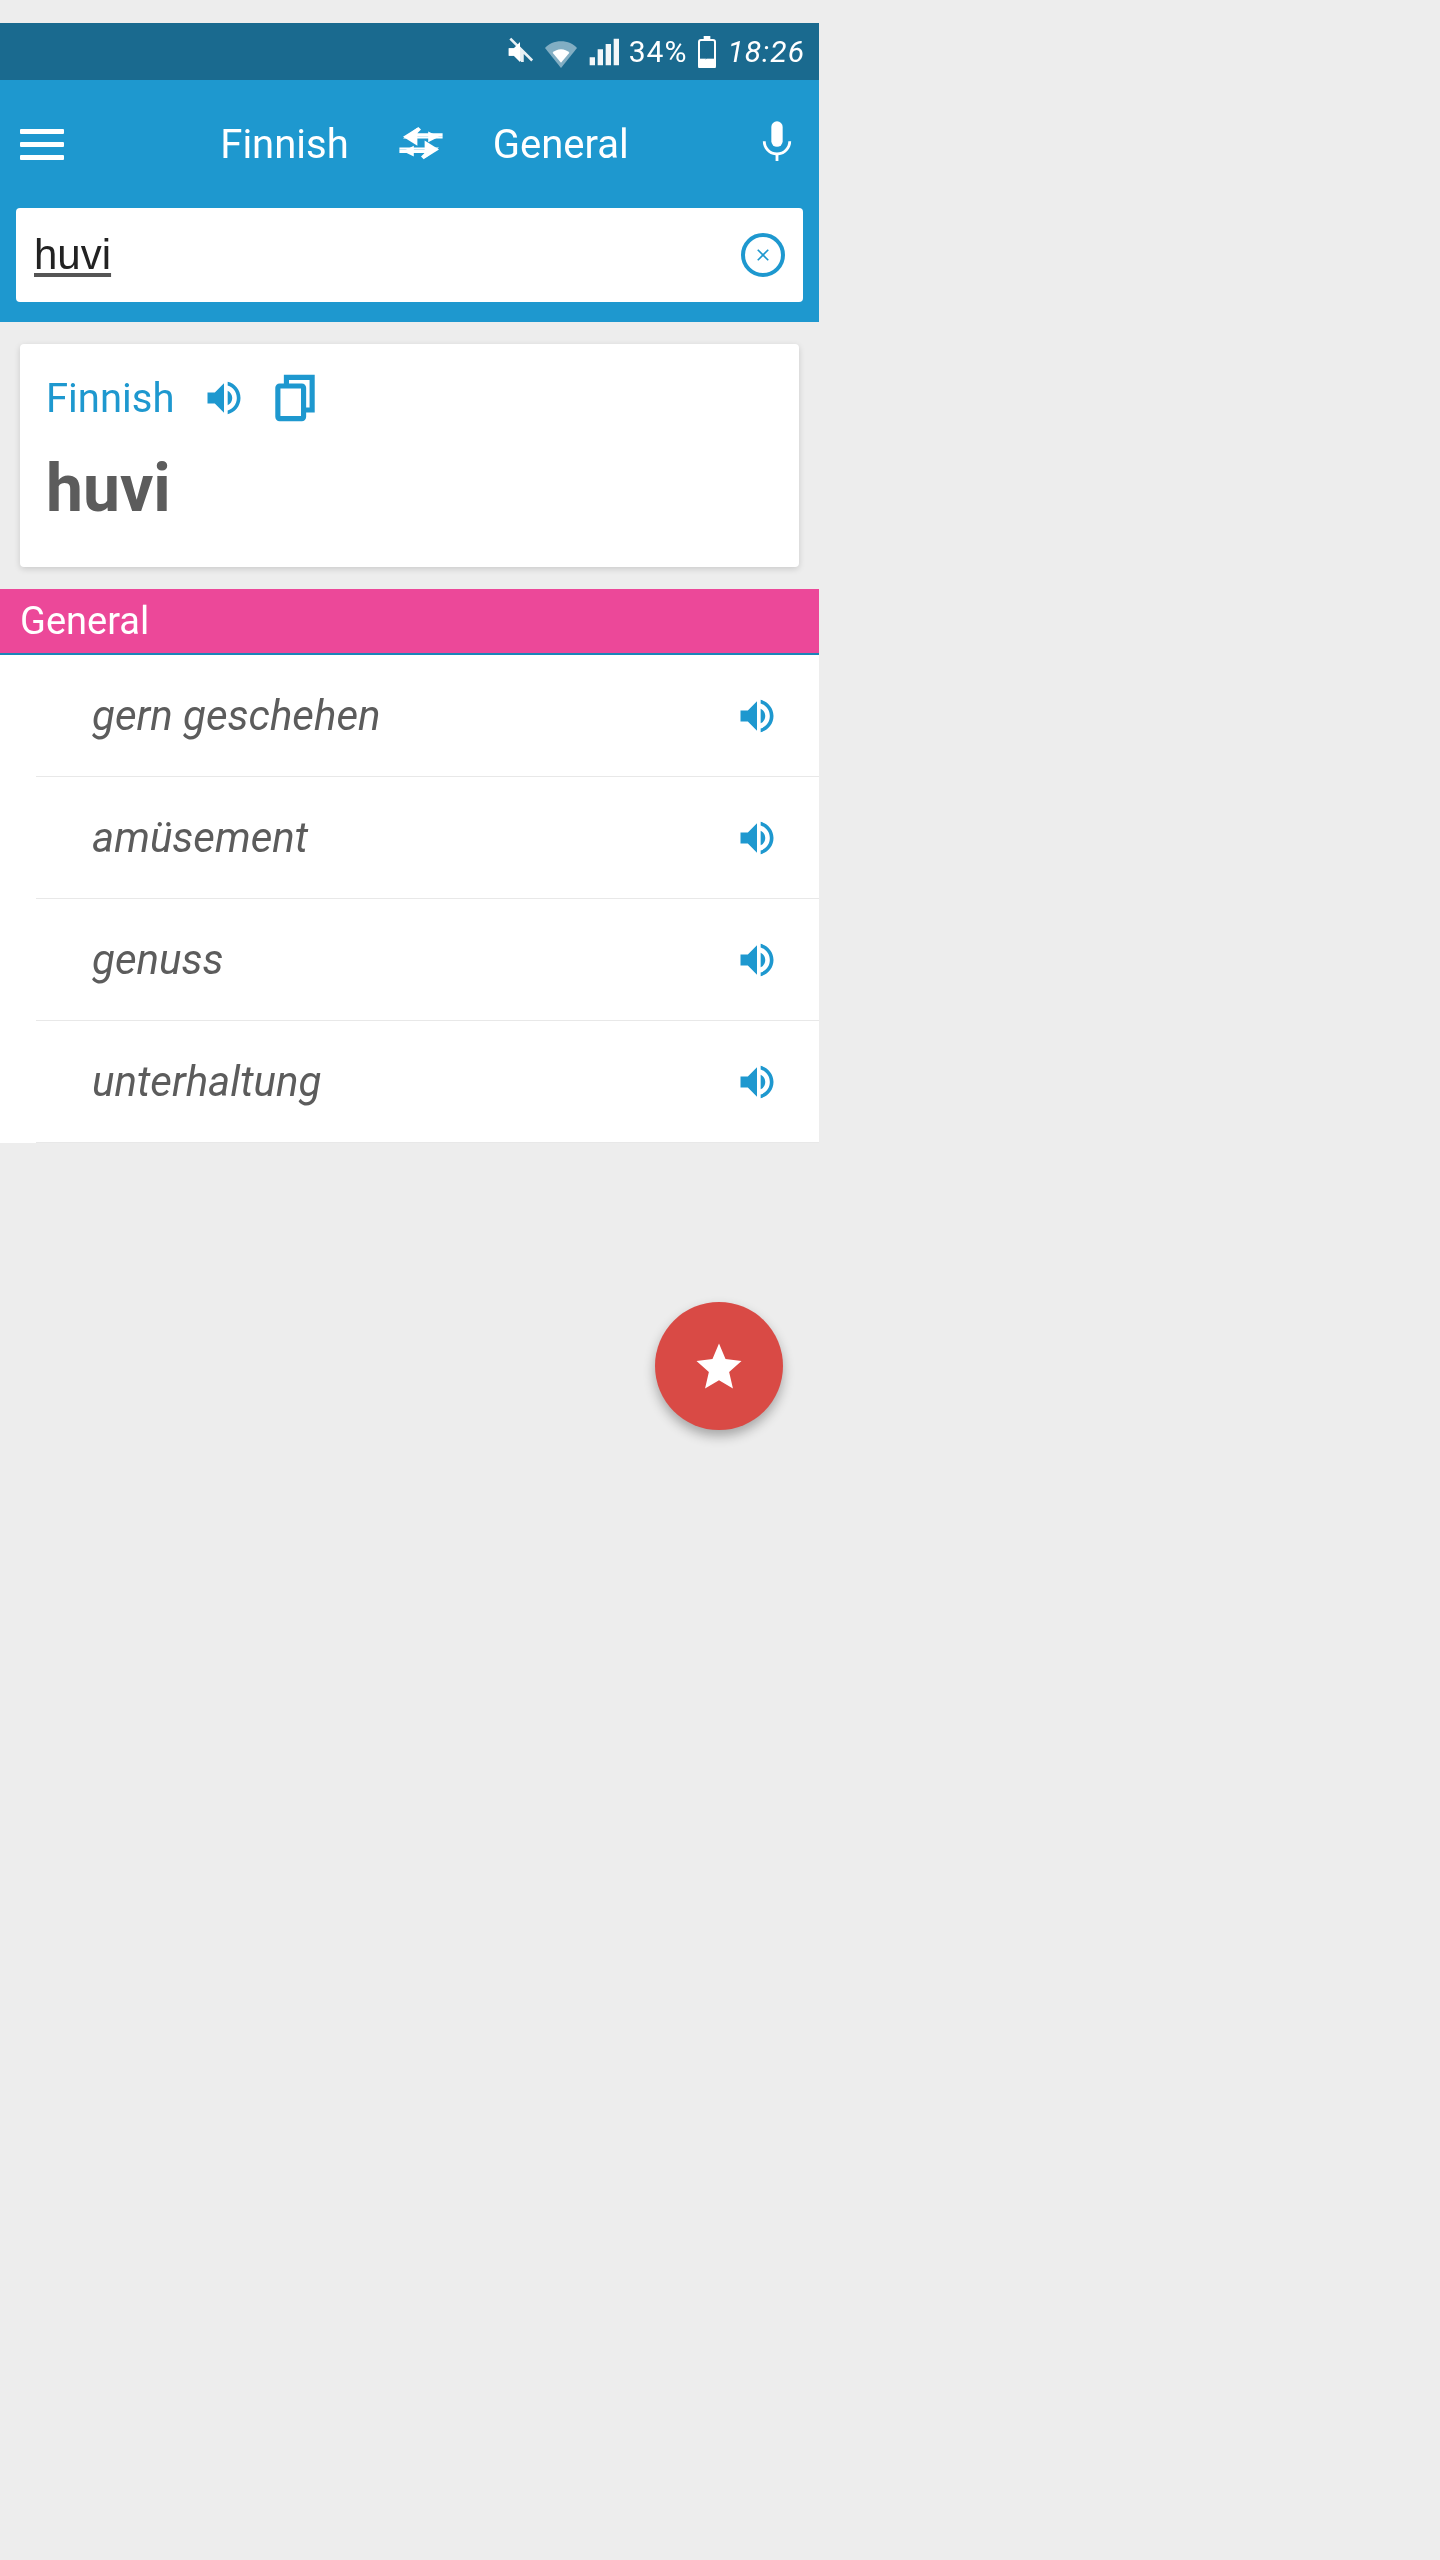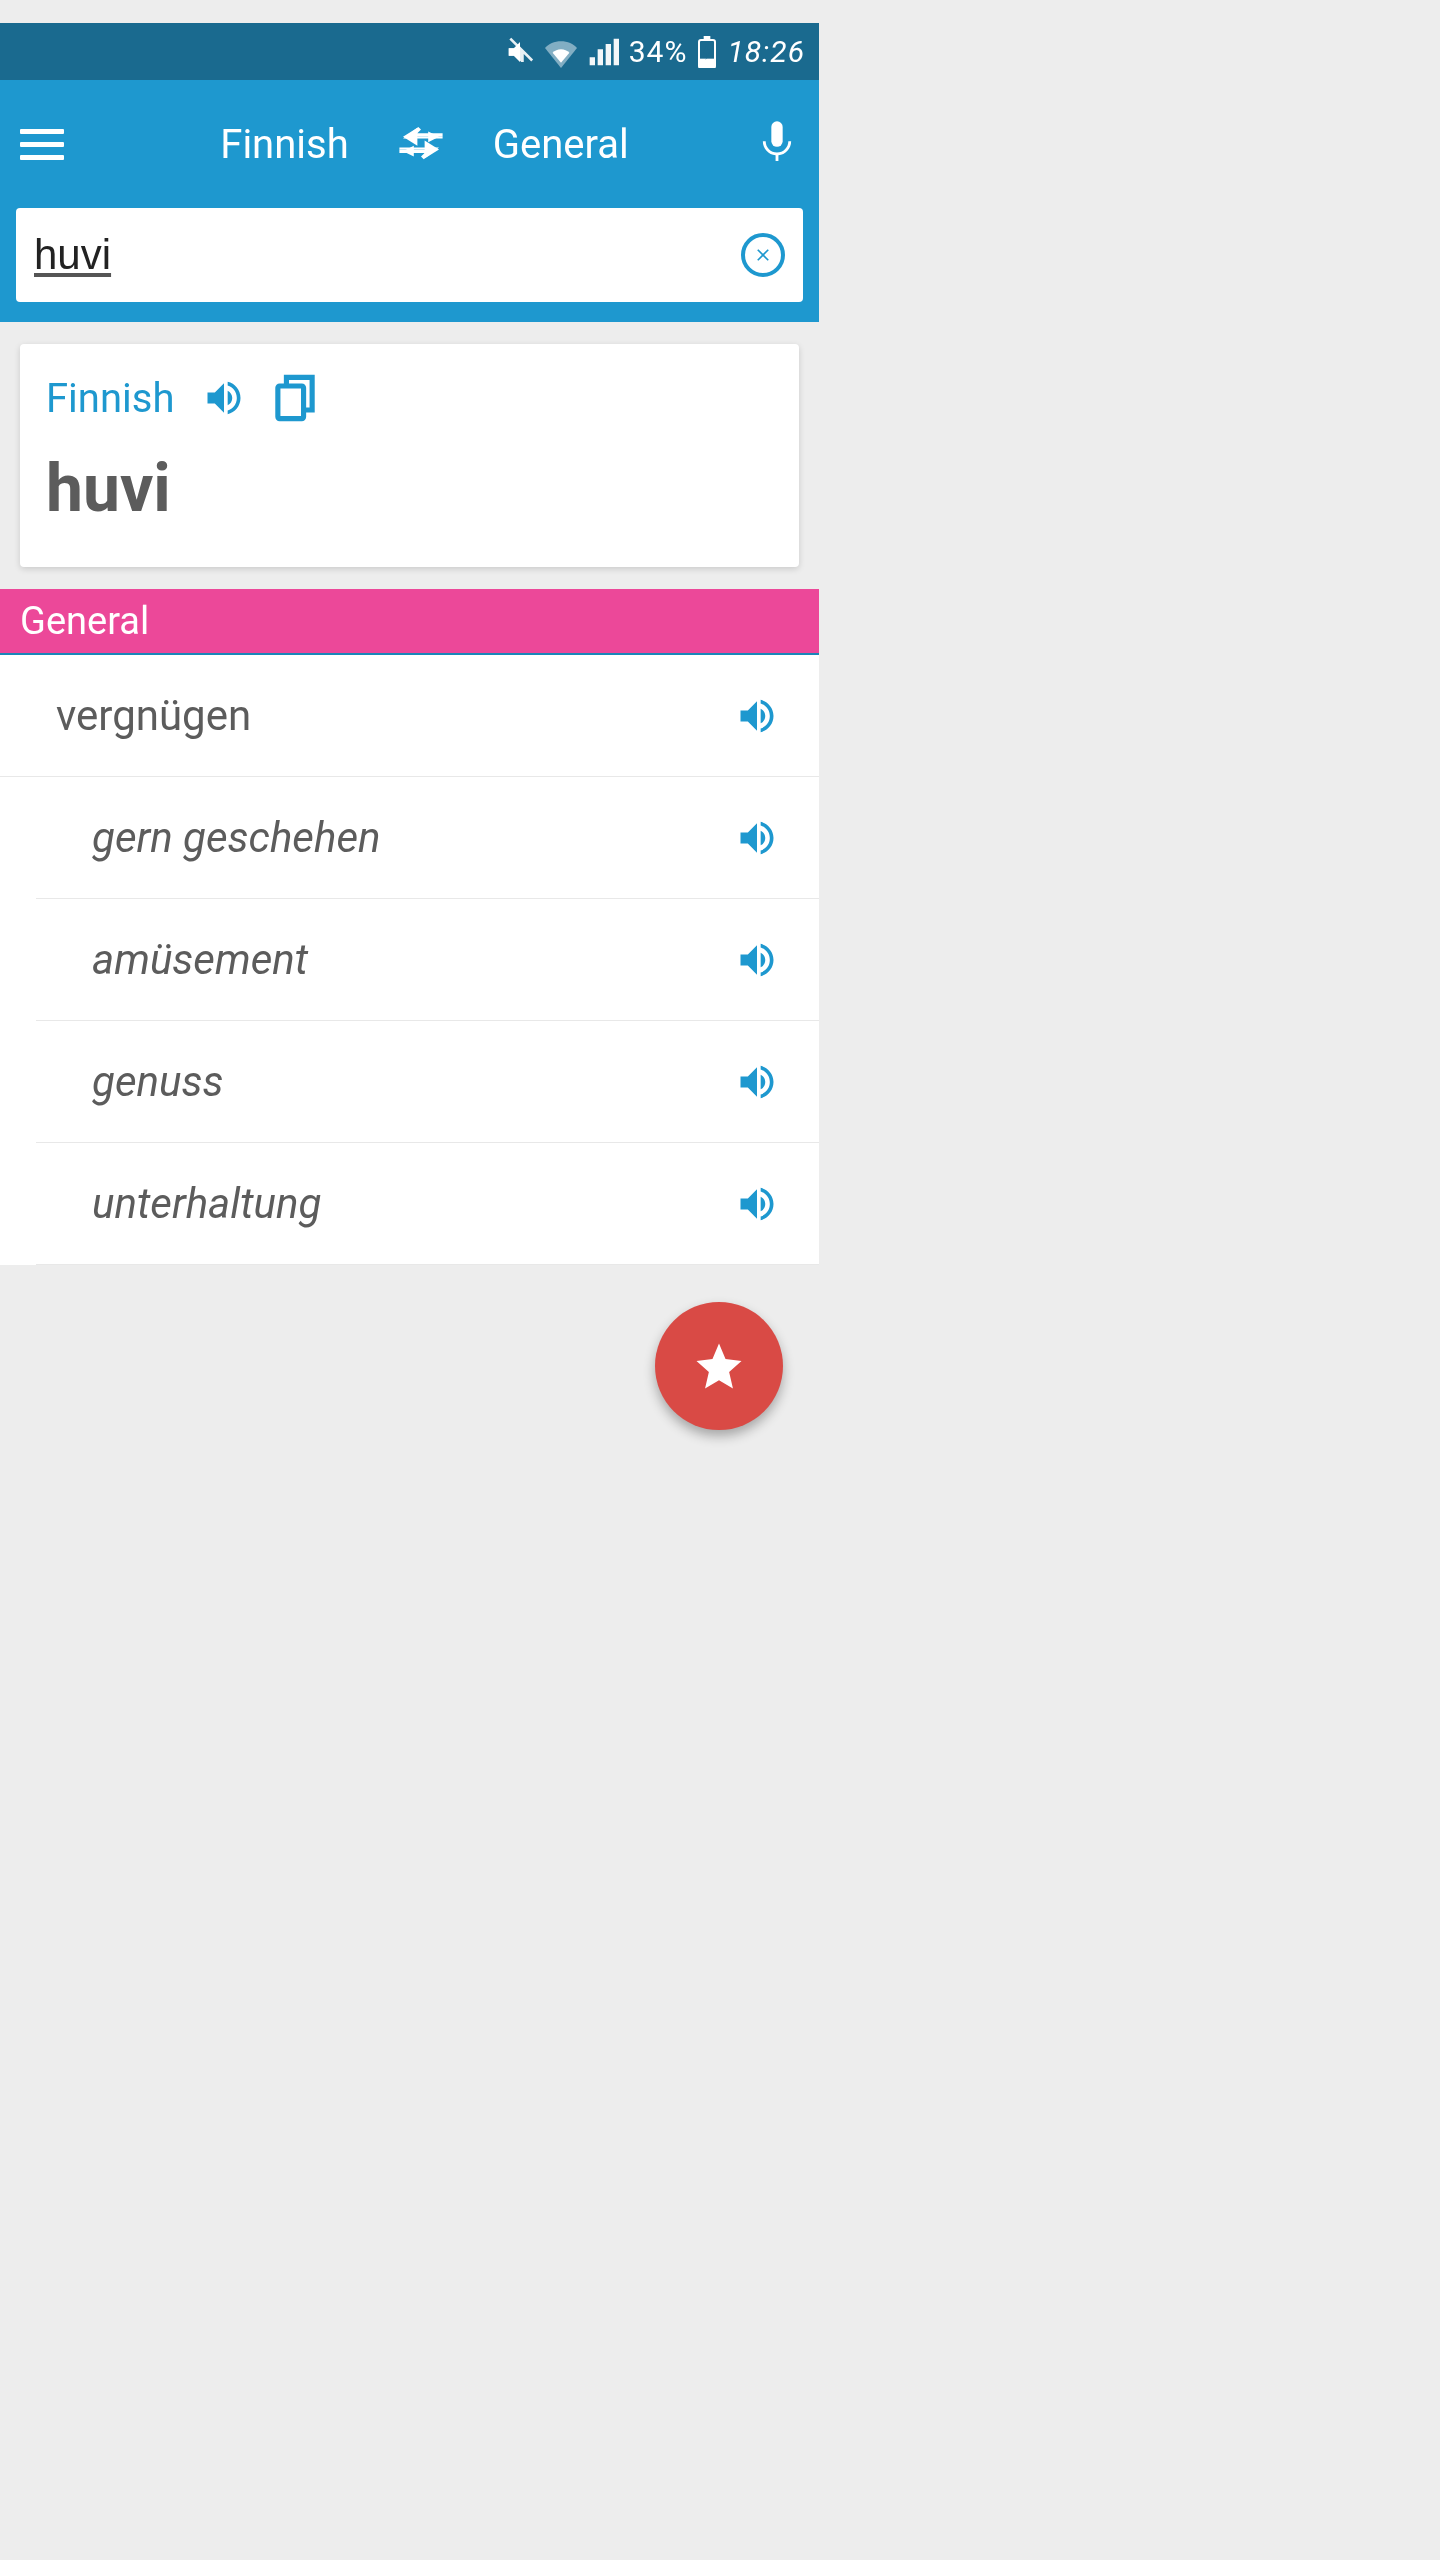--- a/index.html
+++ b/index.html
@@ -291,28 +291,20 @@
           <path d="M7 7V2h15v19h-5"></path>
         </svg>
       </span>
     </div>
     <div class="source-word">huvi</div>
   </div>
 
   <div class="section-header">General</div>
 
   <div class="translations" id="translations">
-      <div class="translation-row">
-        <span class="trans-text">vergnügen</span>
-        <span class="speaker-icon">
-          <svg width="44" height="44" viewBox="0 0 24 24" fill="#1e98cf">
-            <path d="M3 9v6h4l5 5V4L7 9H3zm13.5 3c0-1.8-1-3.3-2.5-4v8c1.5-.7 2.5-2.2 2.5-4zM14 3.2v2c2.9.9 5 3.5 5 6.8s-2.1 5.9-5 6.8v2c4-.9 7-4.5 7-8.8s-3-7.9-7-8.8z"></path>
-          </svg>
-        </span>
-      </div>
       <div class="translation-row row-divider">
         <span class="trans-text">gern geschehen</span>
         <span class="speaker-icon">
           <svg width="44" height="44" viewBox="0 0 24 24" fill="#1e98cf">
             <path d="M3 9v6h4l5 5V4L7 9H3zm13.5 3c0-1.8-1-3.3-2.5-4v8c1.5-.7 2.5-2.2 2.5-4zM14 3.2v2c2.9.9 5 3.5 5 6.8s-2.1 5.9-5 6.8v2c4-.9 7-4.5 7-8.8s-3-7.9-7-8.8z"></path>
           </svg>
         </span>
       </div>
       <div class="translation-row row-divider">
         <span class="trans-text">amüsement</span>

